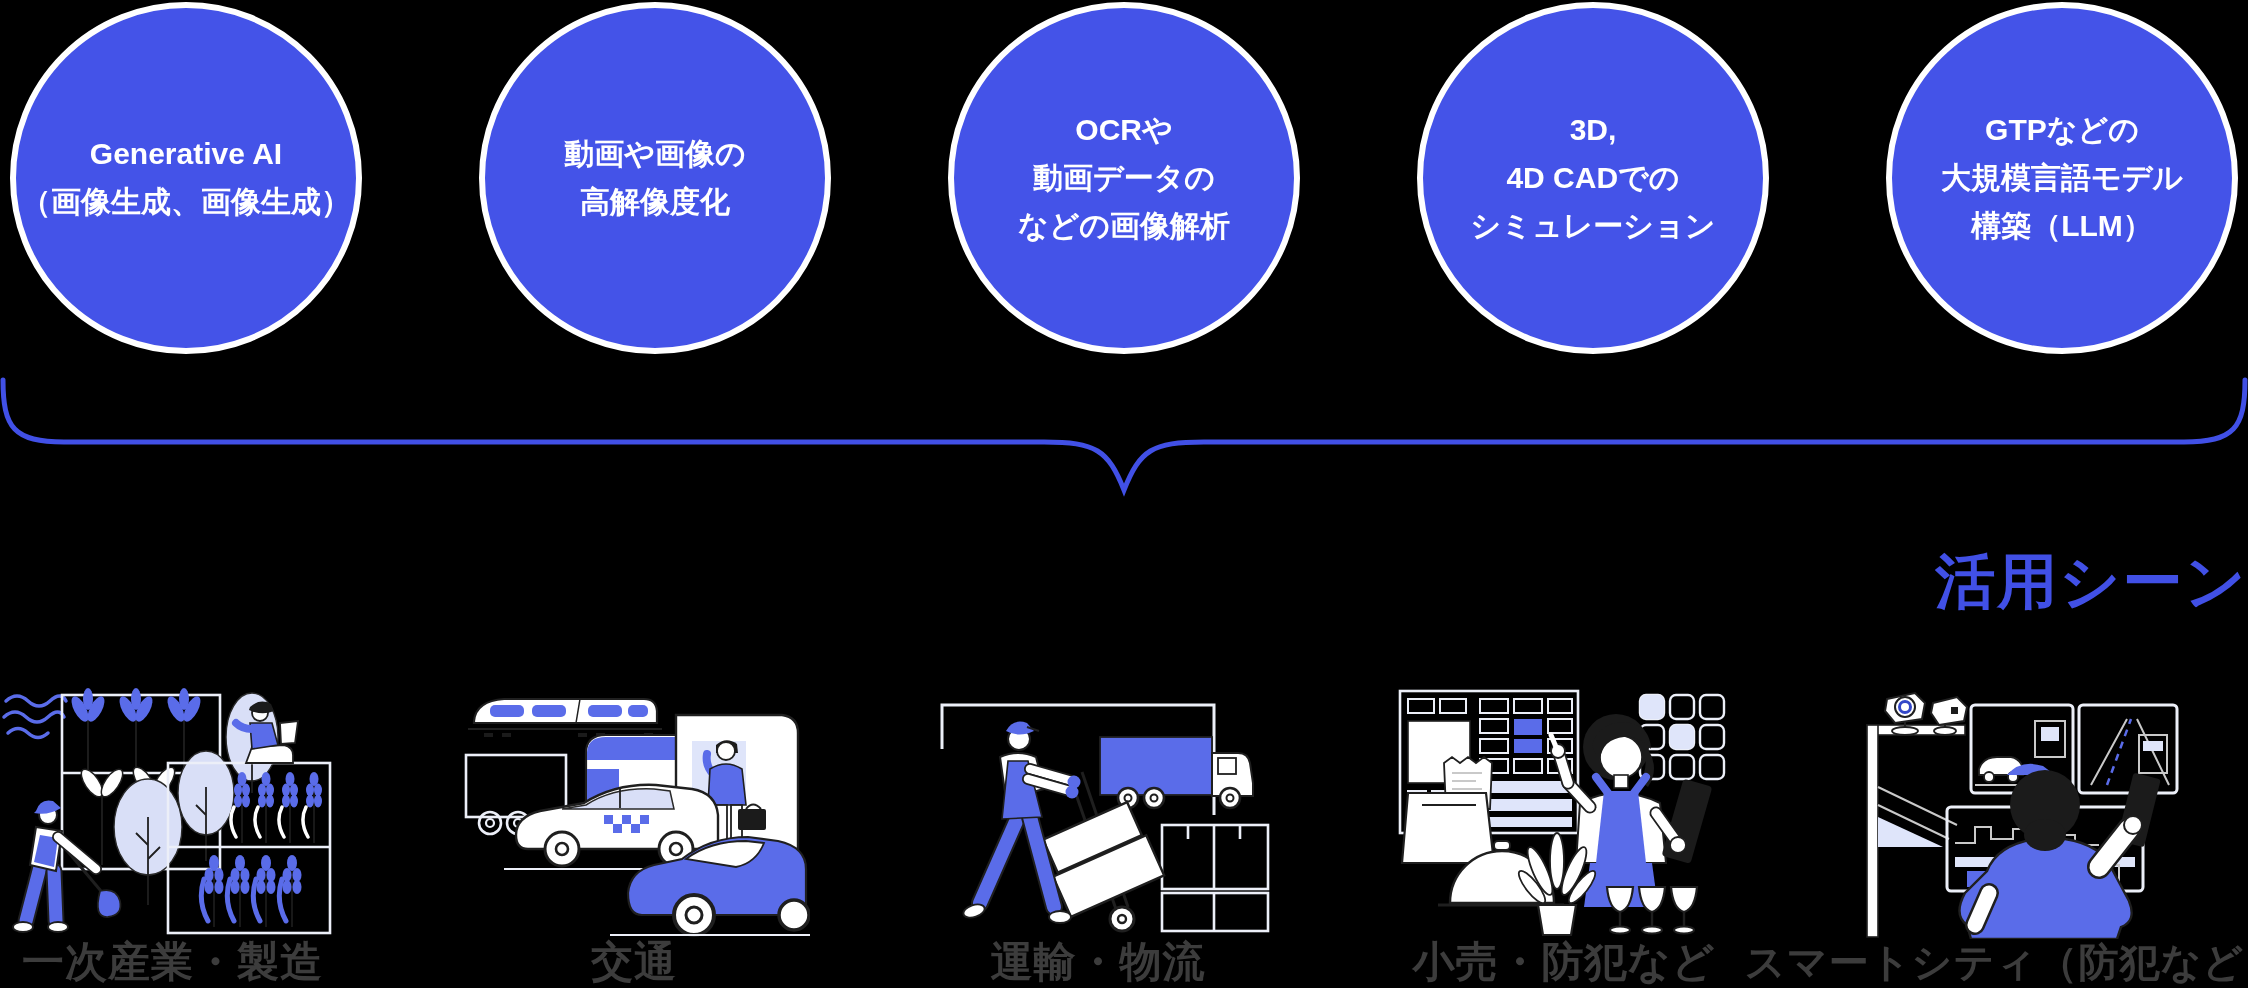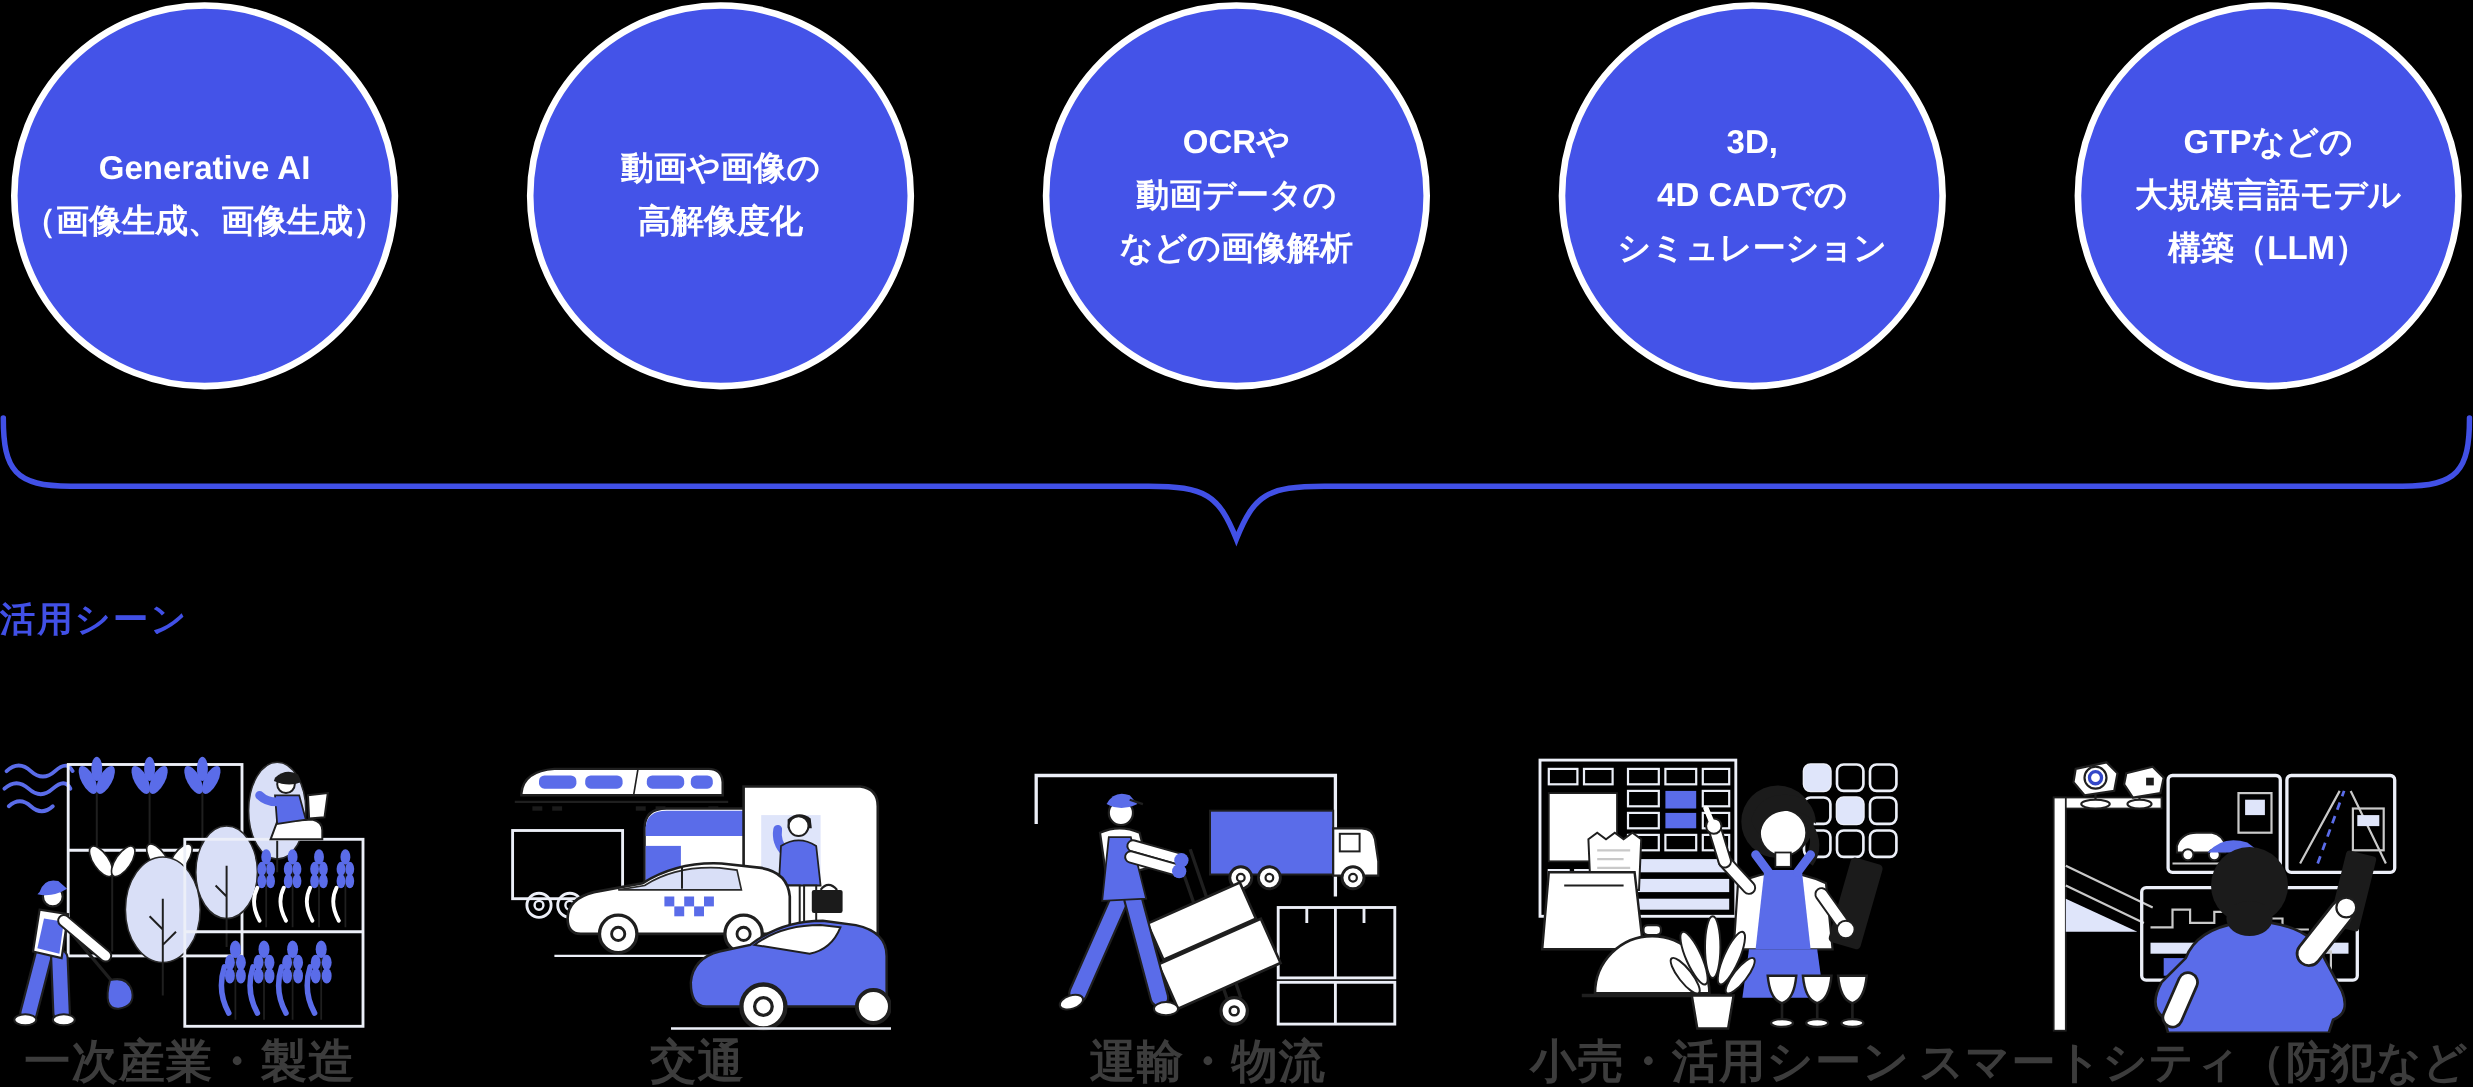--- a/index.html
+++ b/index.html
@@ -17,36 +17,36 @@
     background:#4453E8;border:6px solid #fff;
     display:flex;align-items:center;justify-content:center;
     text-align:center;color:#fff;font-weight:bold;font-size:30px;line-height:1.6;
     padding:0;box-sizing:content-box;
   }
   .circle .cline{display:block;}
   
   .brace-svg{position:absolute;top:372px;left:0;}
   
   .section-title{
-    position:absolute;top:542px;left:0;width:100%;text-align:left;
-    font-size:32px;font-weight:bold;color:#4150E6;letter-spacing:2px;
+    position:absolute;top:542px;left:0;width:100%;text-align:right;
+    font-size:60px;font-weight:bold;color:#4150E6;letter-spacing:2px;
   }
   
   .category{
     position:absolute;top:650px;height:338px;
     display:flex;flex-direction:column;justify-content:flex-end;align-items:center;
   }
   .cat-1{left:0;width:345px;}
   .cat-2{left:448px;width:372px;}
   .cat-3{left:912px;width:372px;}
   .cat-4{left:1378px;width:372px;}
   .cat-5{left:1782px;width:466px;}
   .category-label{
     font-size:42px;font-weight:bold;color:#3C3C3C;white-space:nowrap;
-    line-height:1.1;margin-top:5px;letter-spacing:1px;
+    line-height:1.1;margin-top:5px;letter-spacing:1px;font-family:Liberation Mono, monospace;
   }
   .cat-5 .category-label{font-size:40px;}
   .illus{display:block;}
   
   svg .oW{fill:#fff;stroke:#1f1f1f;}
   svg .oB{fill:#5a6ce9;stroke:#1f1f1f;}
   svg .oL{fill:#d9dff7;stroke:#2a2a2a;}
   svg .fB{fill:#5a6ce9;stroke:none;}
   svg .fL{fill:#dfe5fa;stroke:none;}
   svg .dk{fill:#1b1b1b;stroke:none;}
@@ -439,21 +439,21 @@
       <path class="lk" stroke-width="2.4" d="M232,247 L232,262"></path>
         <ellipse class="oW" stroke-width="2" cx="232" cy="265" rx="10" ry="3.5"></ellipse>
       <path class="oW" stroke-width="2.2" d="M251,222 L277,222 Q275,244 264,247 Q253,244 251,222 Z"></path>
       <path class="lk" stroke-width="2.4" d="M264,247 L264,262"></path>
         <ellipse class="oW" stroke-width="2" cx="264" cy="265" rx="10" ry="3.5"></ellipse>
       <path class="oW" stroke-width="2.2" d="M283,222 L309,222 Q307,244 296,247 Q285,244 283,222 Z"></path>
       <path class="lk" stroke-width="2.4" d="M296,247 L296,262"></path>
         <ellipse class="oW" stroke-width="2" cx="296" cy="265" rx="10" ry="3.5"></ellipse>
     </g>
   </svg>
-  <div class="category-label">小売・活用シーン</div>
+  <div class="category-label">小売・防犯など</div>
 </div>
 
 <div class="category cat-5">
   <svg class="illus" width="352" height="272" viewBox="0 0 352 272">
     <g>
       <rect class="oW" stroke-width="1.6" x="28" y="58" width="98" height="10"></rect>
       <rect class="oW" stroke-width="1.6" x="28" y="58" width="11" height="212"></rect>
       <path class="lg" stroke-width="2" d="M39,120 L118,158 M39,138 L110,172"></path>
       <path class="fL" d="M39,150 L104,180 L39,180 Z"></path>
     </g>

